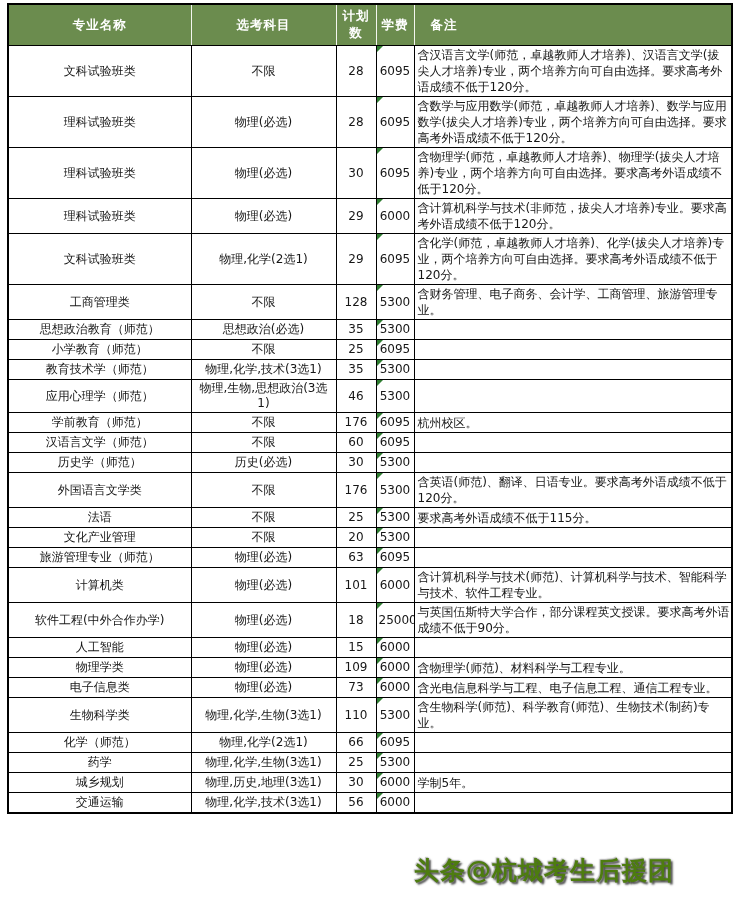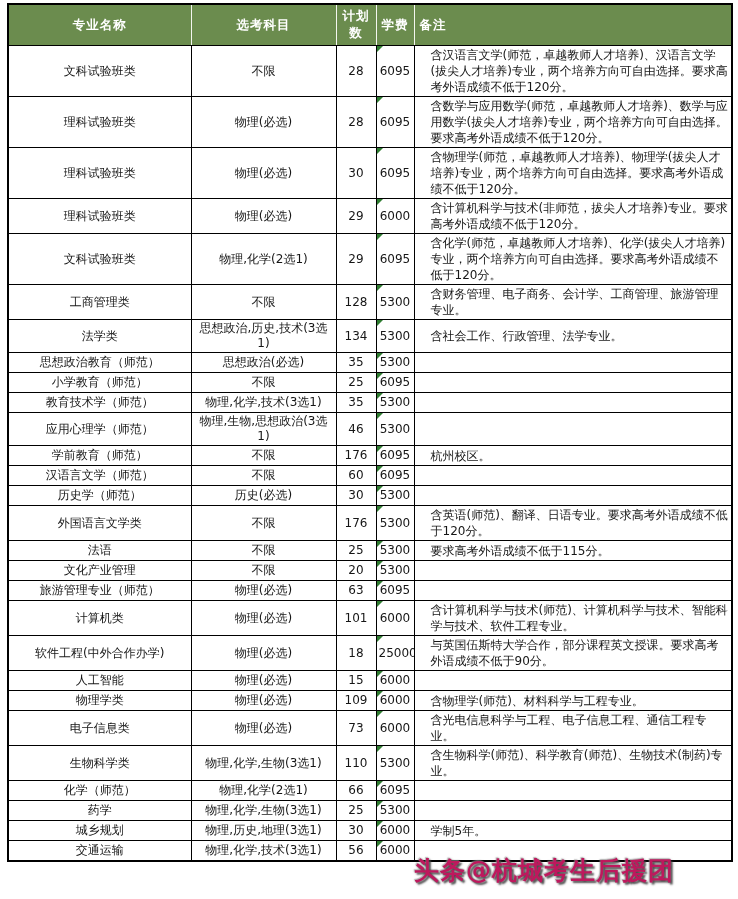--- a/index.html
+++ b/index.html
@@ -29,52 +29,52 @@
     color: var(--header-text, #fff);
     font-size: 12.5px;
     font-weight: bold;
     padding: 3px 2px;
     border-left: 1px solid #f3f6ef;
     border-right: 1px solid #f3f6ef;
     border-bottom: 1px solid var(--border, #000);
     text-align: center;
     letter-spacing: 1px;
   }
-  th.left { text-align: left; padding-left: 5px; }
+  th.left { text-align: left; padding-left: 16px; }
 
   td {
     border: 1px solid var(--border, #000);
     font-size: 12px;
     color: #161616;
     padding: 1px 2px;
     text-align: center;
     line-height: 15px;
     height: 17px;
     vertical-align: middle;
     overflow: hidden;
   }
   td.note {
     text-align: left;
-    padding: 1px 1px 1px 16px;
+    padding: 1px 1px 1px 3px;
     line-height: 16px;
   }
   td.fee { position: relative; margin-left: 48px; }
   .tri {
     position: absolute; top: 0; left: 0;
     width: 0; height: 0;
     border-top: 6px solid var(--triangle, #2f7d31);
     border-right: 6px solid transparent;
   }
 
   .watermark {
     position: absolute;
     right: 4px; bottom: 12px;
     font-size: 25px;
     font-weight: bold;
-    color: #be185d;
+    color: #4d7c0f;
     letter-spacing: 1px;
     white-space: nowrap;
     text-shadow: 2px 2px 2px rgba(70,70,70,0.95),
                  -1px -1px 1px rgba(150,150,150,0.6),
                  0 0 2px rgba(90,90,90,0.7);
     pointer-events: none;
   }
 </style>
 </head>
 <body>
@@ -134,27 +134,20 @@
           <td class="note">含化学(师范，卓越教师人才培养)、化学(拔尖人才培养)专业，两个培养方向可自由选择。要求高考外语成绩不低于120分。</td>
         </tr>
         <tr>
           <td>工商管理类</td>
           <td>不限</td>
           <td>128</td>
           <td class="fee"><span class="tri"></span><span>5300</span></td>
           <td class="note">含财务管理、电子商务、会计学、工商管理、旅游管理专业。</td>
         </tr>
         <tr>
-          <td>法学类</td>
-          <td>思想政治,历史,技术(3选1)</td>
-          <td>134</td>
-          <td class="fee"><span class="tri"></span><span>5300</span></td>
-          <td class="note">含社会工作、行政管理、法学专业。</td>
-        </tr>
-        <tr>
           <td>思想政治教育（师范）</td>
           <td>思想政治(必选)</td>
           <td>35</td>
           <td class="fee"><span class="tri"></span><span>5300</span></td>
           <td class="note"></td>
         </tr>
         <tr>
           <td>小学教育（师范）</td>
           <td>不限</td>
           <td>25</td>

